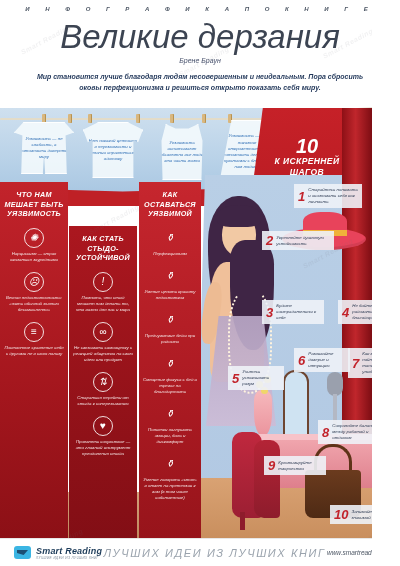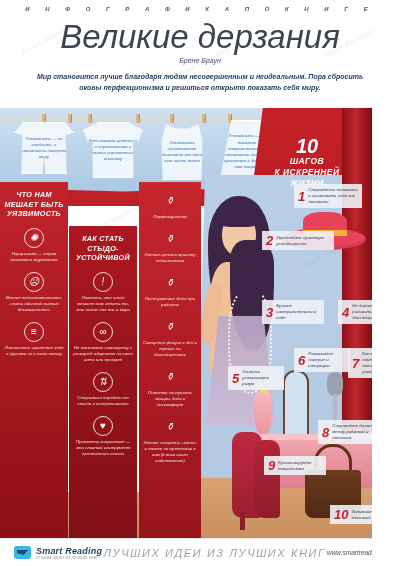--- a/index.html
+++ b/index.html
@@ -400,20 +400,21 @@
       <div class="ico">⇅</div>
       <div class="item-txt">Стараться перейти от стыда к сопереживанию</div>
     </div>
     <div class="item">
       <div class="ico">♥</div>
       <div class="item-txt">Проявлять сочувствие — это главный инструмент преодоления стыда</div>
     </div>
   </div>
 
   <div class="col c3">
+    <div class="col-head">КАК ОСТАВАТЬСЯ УЯЗВИМОЙ</div>
     <div class="item">
       <div class="ico noring">⚱</div>
       <div class="item-txt">Перфекционизм</div>
     </div>
     <div class="item">
       <div class="ico noring">⚱</div>
       <div class="item-txt">Умение ценить красоту недостатков</div>
     </div>
     <div class="item">
       <div class="ico noring">⚱</div>
@@ -428,23 +429,22 @@
       <div class="item-txt">Попытки заглушить эмоции, боль и дискомфорт</div>
     </div>
     <div class="item">
       <div class="ico noring">⚱</div>
       <div class="item-txt">Умение говорить «стоп» в ответ на претензии к вам (в том числе собственные)</div>
     </div>
   </div>
 
   <div class="tenstep-title">
     <div class="num">10</div>
+    <div class="txt">К ИСКРЕННЕЙ</div>
     <div class="txt">ШАГОВ</div>
-    <div class="txt">К ИСКРЕННЕЙ</div>
-    <div class="txt">ЖИЗНИ</div>
   </div>
 
   <div class="step" style="left:294px; top:184px; width:68px;">
     <span class="sn">1</span>
     <span class="st">Старайтесь понимать и осознавать себя как личность</span>
   </div>
   <div class="step" style="left:262px; top:231px; width:72px;">
     <span class="sn">2</span>
     <span class="st">Укрепляйте душевную устойчивость</span>
   </div>

